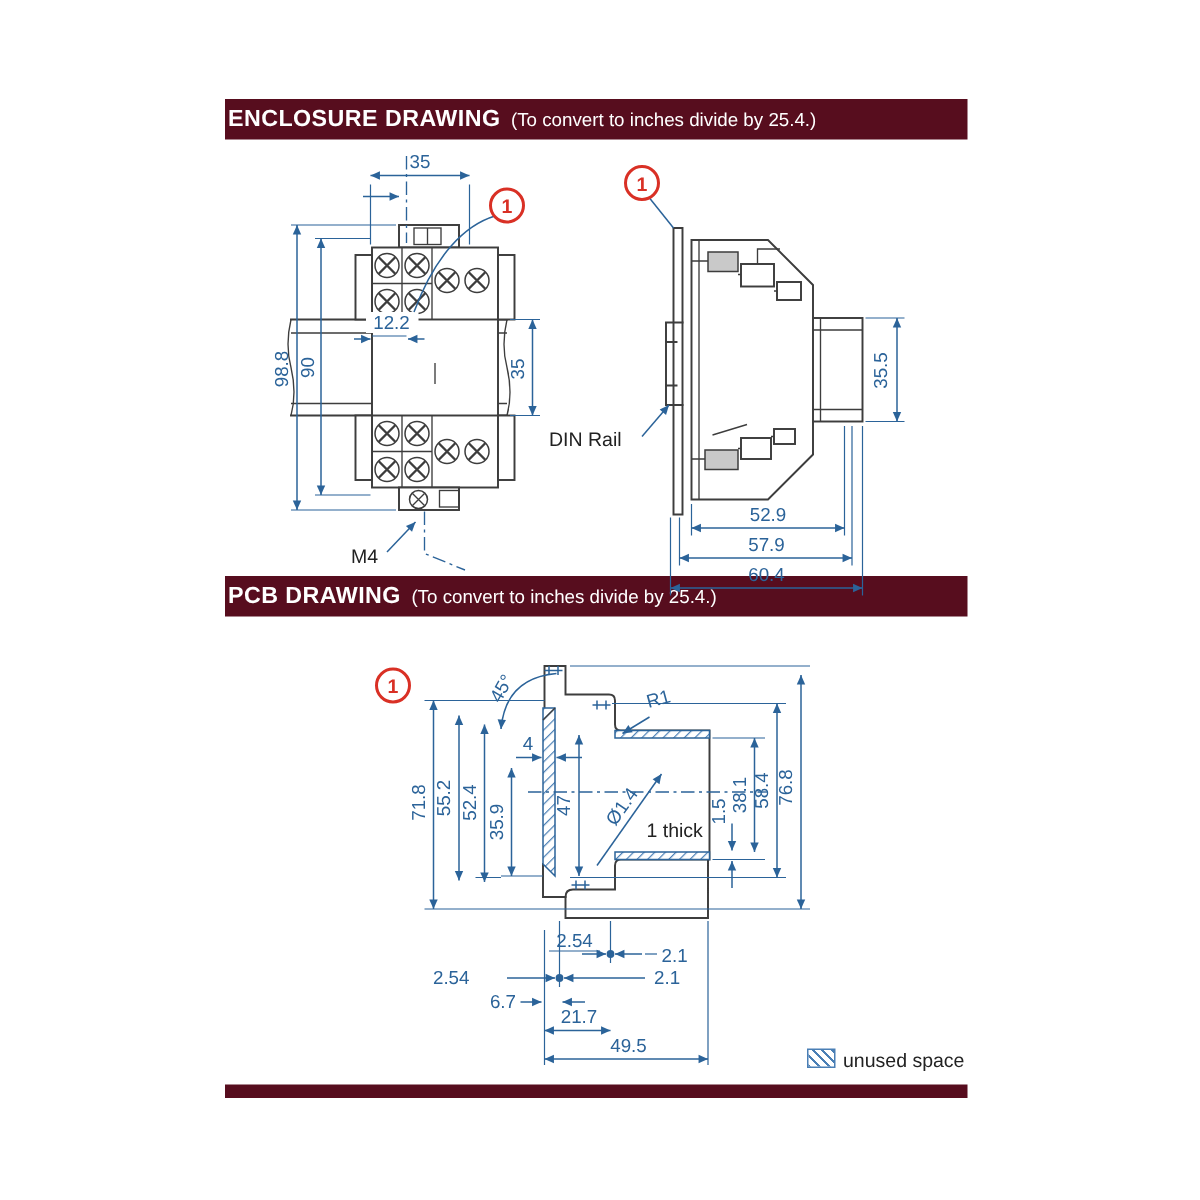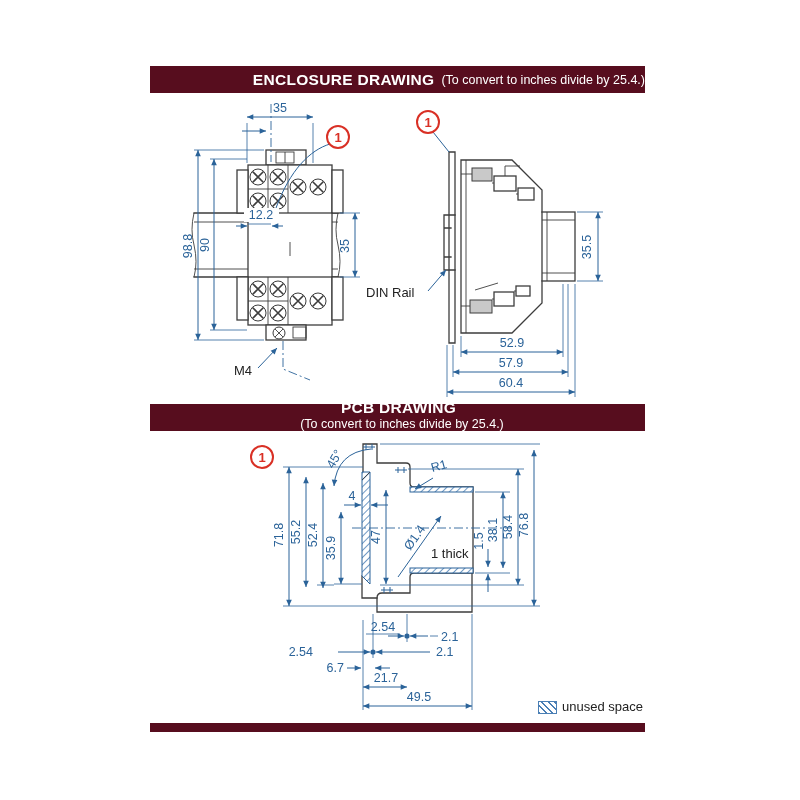--- a/index.html
+++ b/index.html
@@ -1,25 +1,25 @@
 <!DOCTYPE html>
 <html><head>
 <meta charset="utf-8">
 <style>
   html,body{margin:0;padding:0;background:#fff;}
   #page{position:relative;width:800px;height:800px;background:#fff;overflow:hidden;
         font-family:"Liberation Sans",sans-serif;}
   .hdr{position:absolute;left:150px;width:495px;height:27px;background:#570d1e;
-       color:#fff;display:flex;align-items:center;padding-left:2px;box-sizing:border-box;justify-content:flex-end;}
+       color:#fff;display:flex;align-items:center;padding-left:2px;box-sizing:border-box;}
   .hdr .t{font-size:15.5px;font-weight:bold;letter-spacing:.3px;}
   .hdr .s{font-size:12.5px;font-weight:normal;margin-left:7px;}
   #hdr1{top:66px;}
-  #hdr2{top:404px;flex-direction:column;}
+  #hdr2{top:384px;}
   #footerbar{position:absolute;left:150px;top:723px;width:495px;height:9px;background:#570d1e;}
-  #legend{position:absolute;left:538px;top:699px;display:flex;align-items:flex-end;font-size:13px;color:#222;}
+  #legend{position:absolute;left:538px;top:699px;display:flex;align-items:flex-start;font-size:13px;color:#222;}
   #legend .sw{width:17px;height:11px;border:1px solid #4a7fb5;margin-right:5px;
       background:repeating-linear-gradient(45deg,#4a7fb5 0 1.4px,#ffffff 1.4px 4.5px);}
   svg{position:absolute;left:0;top:0;}
   .obj{stroke:#3d3d3d;stroke-width:1.3;fill:none;stroke-linecap:square;}
   .obj2{stroke:#3d3d3d;stroke-width:0.9;fill:none;}
   .objf{stroke:#3d3d3d;stroke-width:1.3;fill:#fff;}
   .grayf{stroke:#3d3d3d;stroke-width:1;fill:#c9c9c9;}
   .dim{stroke:#2b6399;stroke-width:1;fill:none;}
   .ext{stroke:#2b6399;stroke-width:0.8;fill:none;}
   .dd{stroke:#2b6399;stroke-width:0.9;fill:none;stroke-dasharray:9 3 2 3;}

